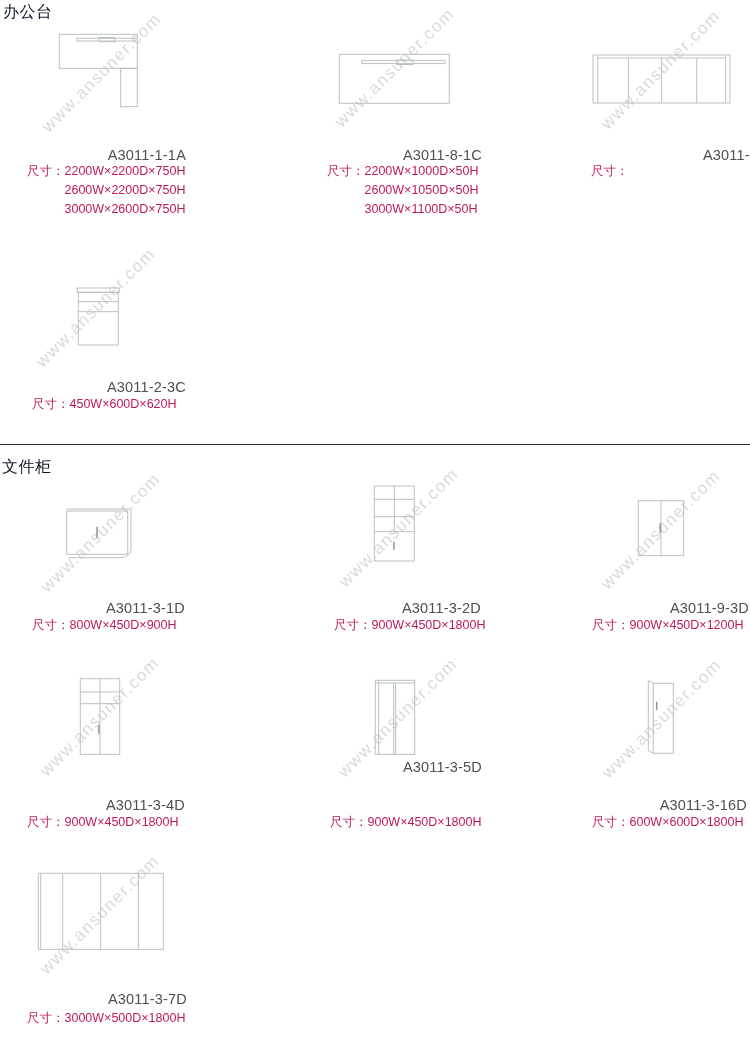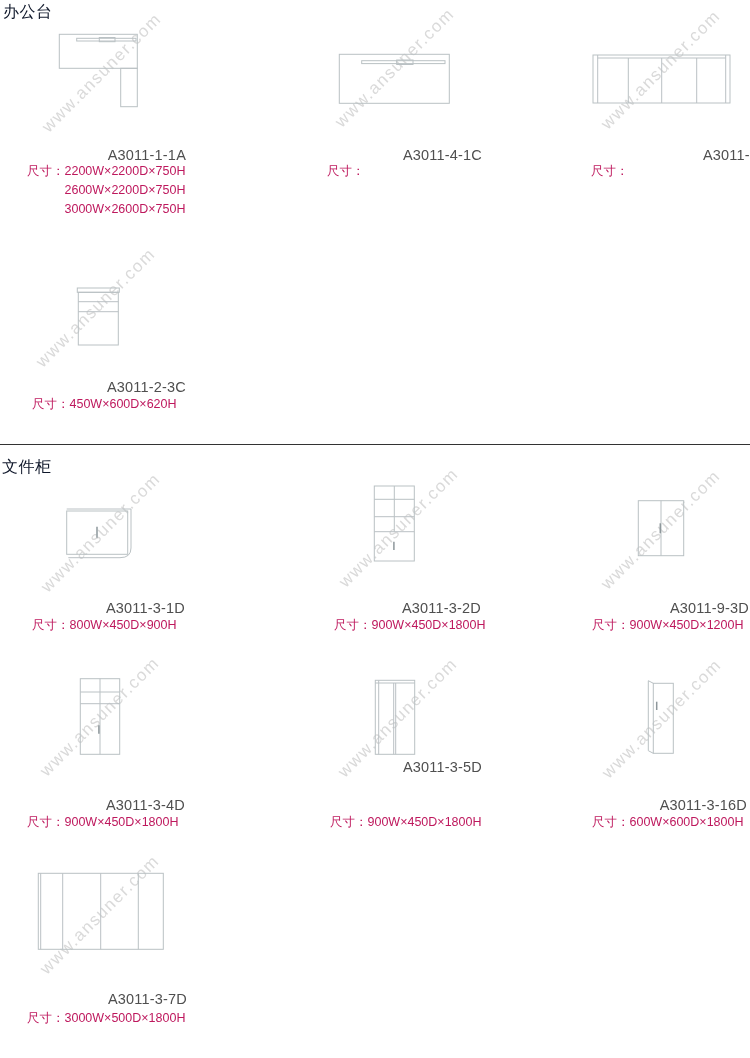--- a/index.html
+++ b/index.html
@@ -56,23 +56,28 @@
     <span class="dim">2600W×2200D×750H</span>
     <span class="dim">3000W×2600D×750H</span>
   </span>
 </div>
 
 <svg class="draw abs" style="left:335px;top:50px" width="120" height="60">
   <rect x="4.3" y="4.3" width="110" height="49"></rect>
   <rect x="26.7" y="10.7" width="83.3" height="2.9"></rect>
   <rect x="61.7" y="10" width="16.3" height="4.5"></rect>
 </svg>
-<div class="abs code" style="left:312px;top:116px">A3011-4-1C</div>
+<div class="abs code" style="left:312px;top:116px">A3011-8-1C</div>
 <div class="abs dims" style="left:327px;top:146px">
   <span class="prefix">尺寸：</span>
+  <span class="vals">
+    <span class="dim">2200W×1000D×50H</span>
+    <span class="dim">2600W×1050D×50H</span>
+    <span class="dim">3000W×1100D×50H</span>
+  </span>
 </div>
 
 <svg class="draw abs" style="left:589px;top:51px" width="146" height="58">
   <rect x="4" y="4" width="137" height="48"></rect>
   <line x1="8.7" y1="4" x2="8.7" y2="52"></line>
   <line x1="136.7" y1="4" x2="136.7" y2="52"></line>
   <line x1="8.7" y1="7" x2="136.7" y2="7"></line>
   <line x1="39.3" y1="7" x2="39.3" y2="52"></line>
   <line x1="72.7" y1="7" x2="72.7" y2="52"></line>
   <line x1="107.7" y1="7" x2="107.7" y2="52"></line>

